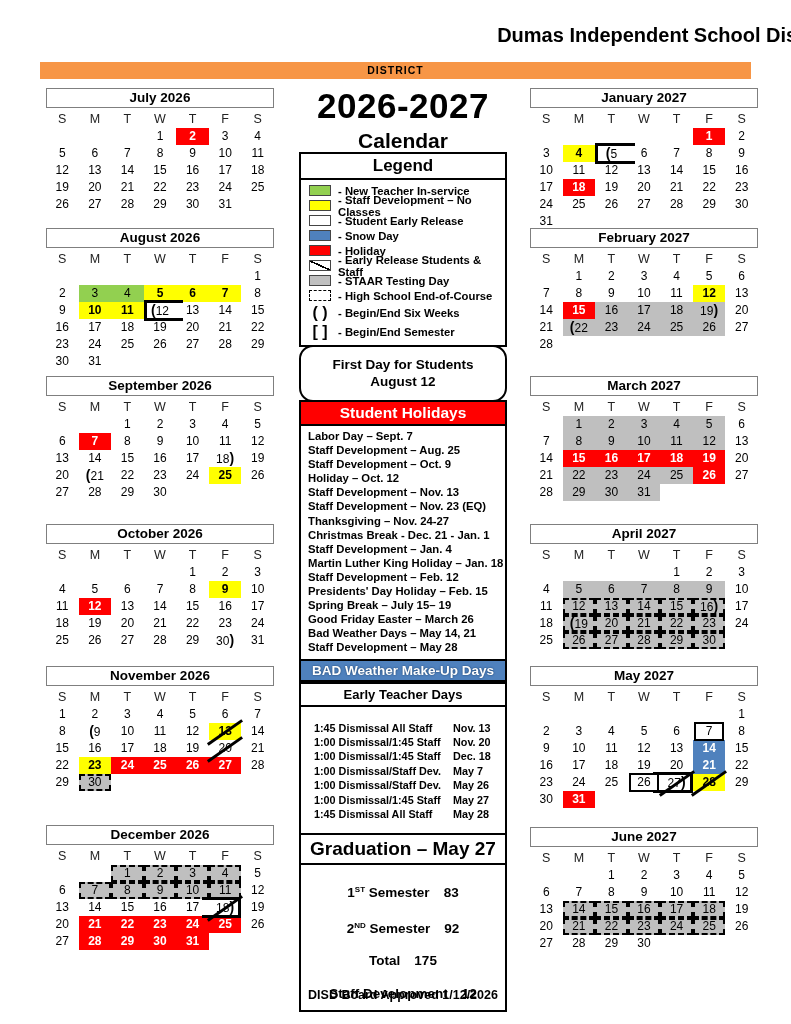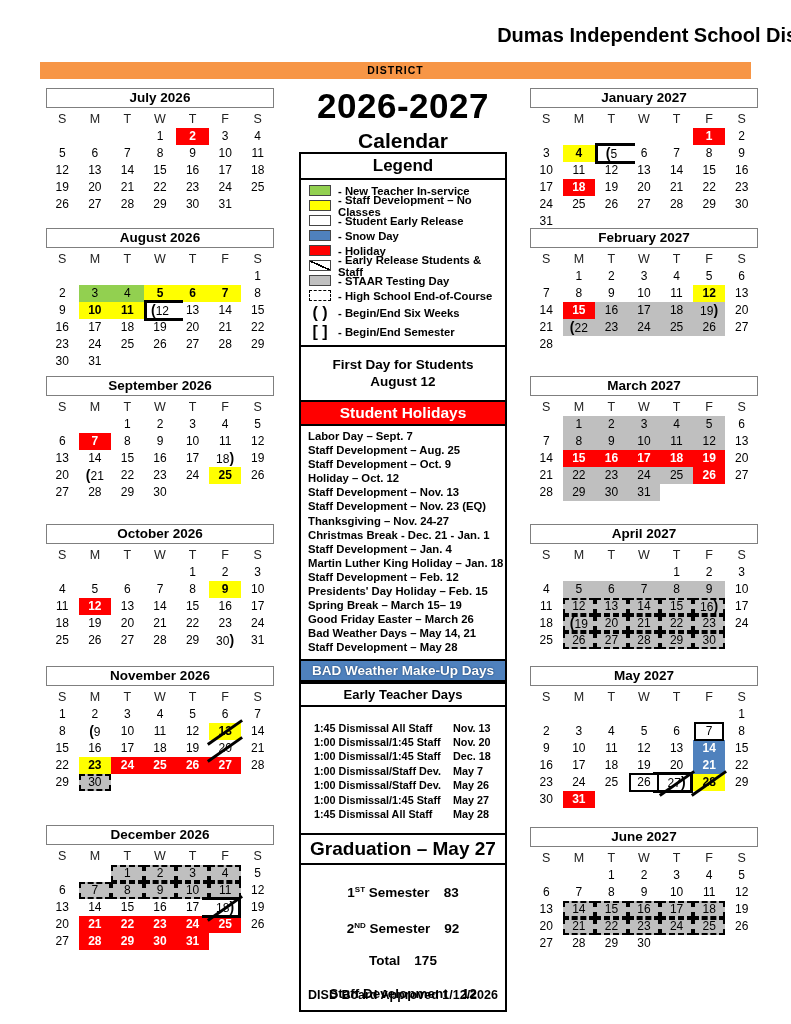--- a/index.html
+++ b/index.html
@@ -42,21 +42,21 @@
   .sec:first-child{margin-top:0;}
   .sec-hdr{text-align:center;font-weight:bold;border-bottom:2px solid #000;}
   .legend-hdr{font-size:17px;padding:2px 0;}
   .leg-item{display:flex;align-items:center;gap:7px;padding-left:8px;height:15px;
             font-size:11.3px;font-weight:bold;}
   .leg-item.sym-row{height:19px;}
   .sw{width:22px;height:11px;border:1px solid #444;flex:none;box-sizing:border-box;}
   .sw-slash{background:linear-gradient(to top right,#fff 45%,#000 45%,#000 55%,#fff 55%);}
   .sw-dashed{border:1.6px dashed #000;background:#fff;}
   .leg-sym{width:22px;flex:none;text-align:center;font-size:16px;font-weight:bold;}
-  .sec-first{text-align:center;font-weight:bold;font-size:13.5px;padding:9px 9px 10px;line-height:17px;}
+  .sec-first{text-align:center;font-weight:bold;font-size:13.5px;padding:9px 9px 10px;line-height:17px;border-radius:14px;}
   .bar{text-align:center;font-weight:bold;color:#fff;border-bottom:2px solid #000;}
   .red-bar{background:#FF0000;font-size:15.5px;padding:2px 0;}
   .blue-bar{background:#4F81BD;font-size:13.5px;padding:2px 0;text-shadow:0 0 2px #17375e;}
   .sh-list{padding:3px 0 4px;}
   .sh-item{font-size:11.3px;font-weight:bold;line-height:14.1px;padding-left:7px;}
   .bw-body{padding:12px 0 14px;text-align:center;font-size:13px;font-weight:bold;line-height:16px;}
   .er-hdr{font-size:13px;padding:3px 0;}
   .er-rows{padding:14px 0 12px;}
   .er-row{display:flex;justify-content:space-between;padding:0 8px 0 13px;
           font-size:10.8px;font-weight:bold;line-height:14.4px;}
@@ -729,21 +729,21 @@
           <div class="sh-item">Staff Development  – Oct. 9</div>
           <div class="sh-item">Holiday – Oct. 12</div>
           <div class="sh-item">Staff Development – Nov. 13</div>
           <div class="sh-item">Staff Development – Nov. 23 (EQ)</div>
           <div class="sh-item">Thanksgiving – Nov. 24-27</div>
           <div class="sh-item">Christmas Break - Dec. 21 - Jan. 1</div>
           <div class="sh-item">Staff Development – Jan. 4</div>
           <div class="sh-item">Martin Luther King Holiday – Jan. 18</div>
           <div class="sh-item">Staff Development – Feb. 12</div>
           <div class="sh-item">Presidents' Day Holiday – Feb. 15</div>
-          <div class="sh-item">Spring Break – March 15– 19</div>
+          <div class="sh-item">Spring Break – July 15– 19</div>
           <div class="sh-item">Good Friday Easter – March 26</div>
           <div class="sh-item">Bad Weather Days – May 14, 21</div>
           <div class="sh-item">Staff Development – May 28</div>
         </div>
     </div>
 
     <div class="sec">
       <div class="bar blue-bar">BAD Weather Make-Up Days</div>
     </div>
 

